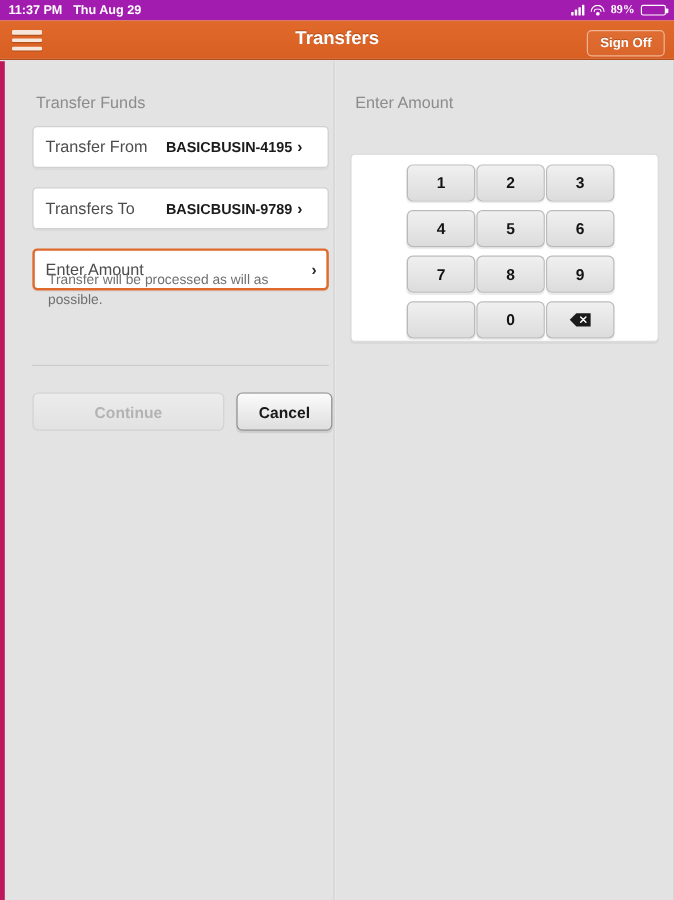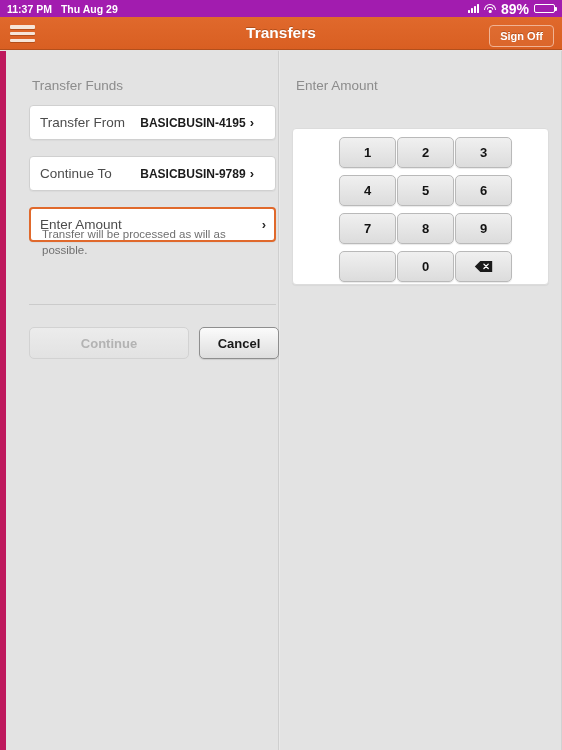--- a/index.html
+++ b/index.html
@@ -55,21 +55,21 @@
     border: 1.6px solid #fff; border-bottom: none;
     border-radius: 50% 50% 0 0 / 100% 100% 0 0;
   }
   .wifi-icon span.a { width: 12px; height: 6px; top: 0; }
   .wifi-icon span.b { width: 7px; height: 3.5px; top: 2.6px; }
   .wifi-icon span.c {
     width: 2.6px; height: 2.6px; top: 6px; border-radius: 50%;
     background: #fff; border: none;
   }
 
-  .sb-battery-pct { font-size: 14px; font-weight: bold; }
+  .sb-battery-pct { font-size: 10px; font-weight: bold; font-family: Liberation Serif, serif; }
   .battery {
     width: 21px; height: 9.5px; border: 1.2px solid #ffffff;
     border-radius: 2px; position: relative; padding: 1px;
   }
   .battery::after {
     content: ""; position: absolute; right: -3px; top: 2.6px;
     width: 1.6px; height: 3.5px; background: #ffffff; border-radius: 0 1px 1px 0;
   }
   .battery .fill { height: 100%; width: 89%; background: #ffffff; border-radius: 0.5px; }
 
@@ -124,21 +124,21 @@
   
   .content {
     position: absolute;
     top: 51px; left: 0;
     width: 562px; height: 699px;
     background: #e3e3e3;
     display: flex;
   }
   .pane-left {
     width: 279px; height: 100%;
-    border-left: 6px solid #be185d;
+    border-left: 4px solid #be185d;
     border-right: 1px solid #cfcfcf;
     position: relative;
   }
   .pane-right {
     flex: 1; height: 100%;
     border-left: 1px solid #e9e9e9;
     border-right: 1px solid #d2d2d2;
     position: relative;
   }
 
@@ -330,21 +330,21 @@
 
       <div class="field-list">
 
         <div class="field-row">
           <span class="f-label">Transfer From</span>
           <span class="f-value">BASICBUSIN-4195</span>
           <span class="chev">›</span>
         </div>
 
         <div class="field-row">
-          <span class="f-label">Continue To</span>
+          <span class="f-label">Transfers To</span>
           <span class="f-value">BASICBUSIN-9789</span>
           <span class="chev">›</span>
         </div>
 
         <div class="field-row focused">
           <span class="f-label">Enter Amount</span>
           <span class="f-value"></span>
           <span class="chev">›</span>
         </div>
 

